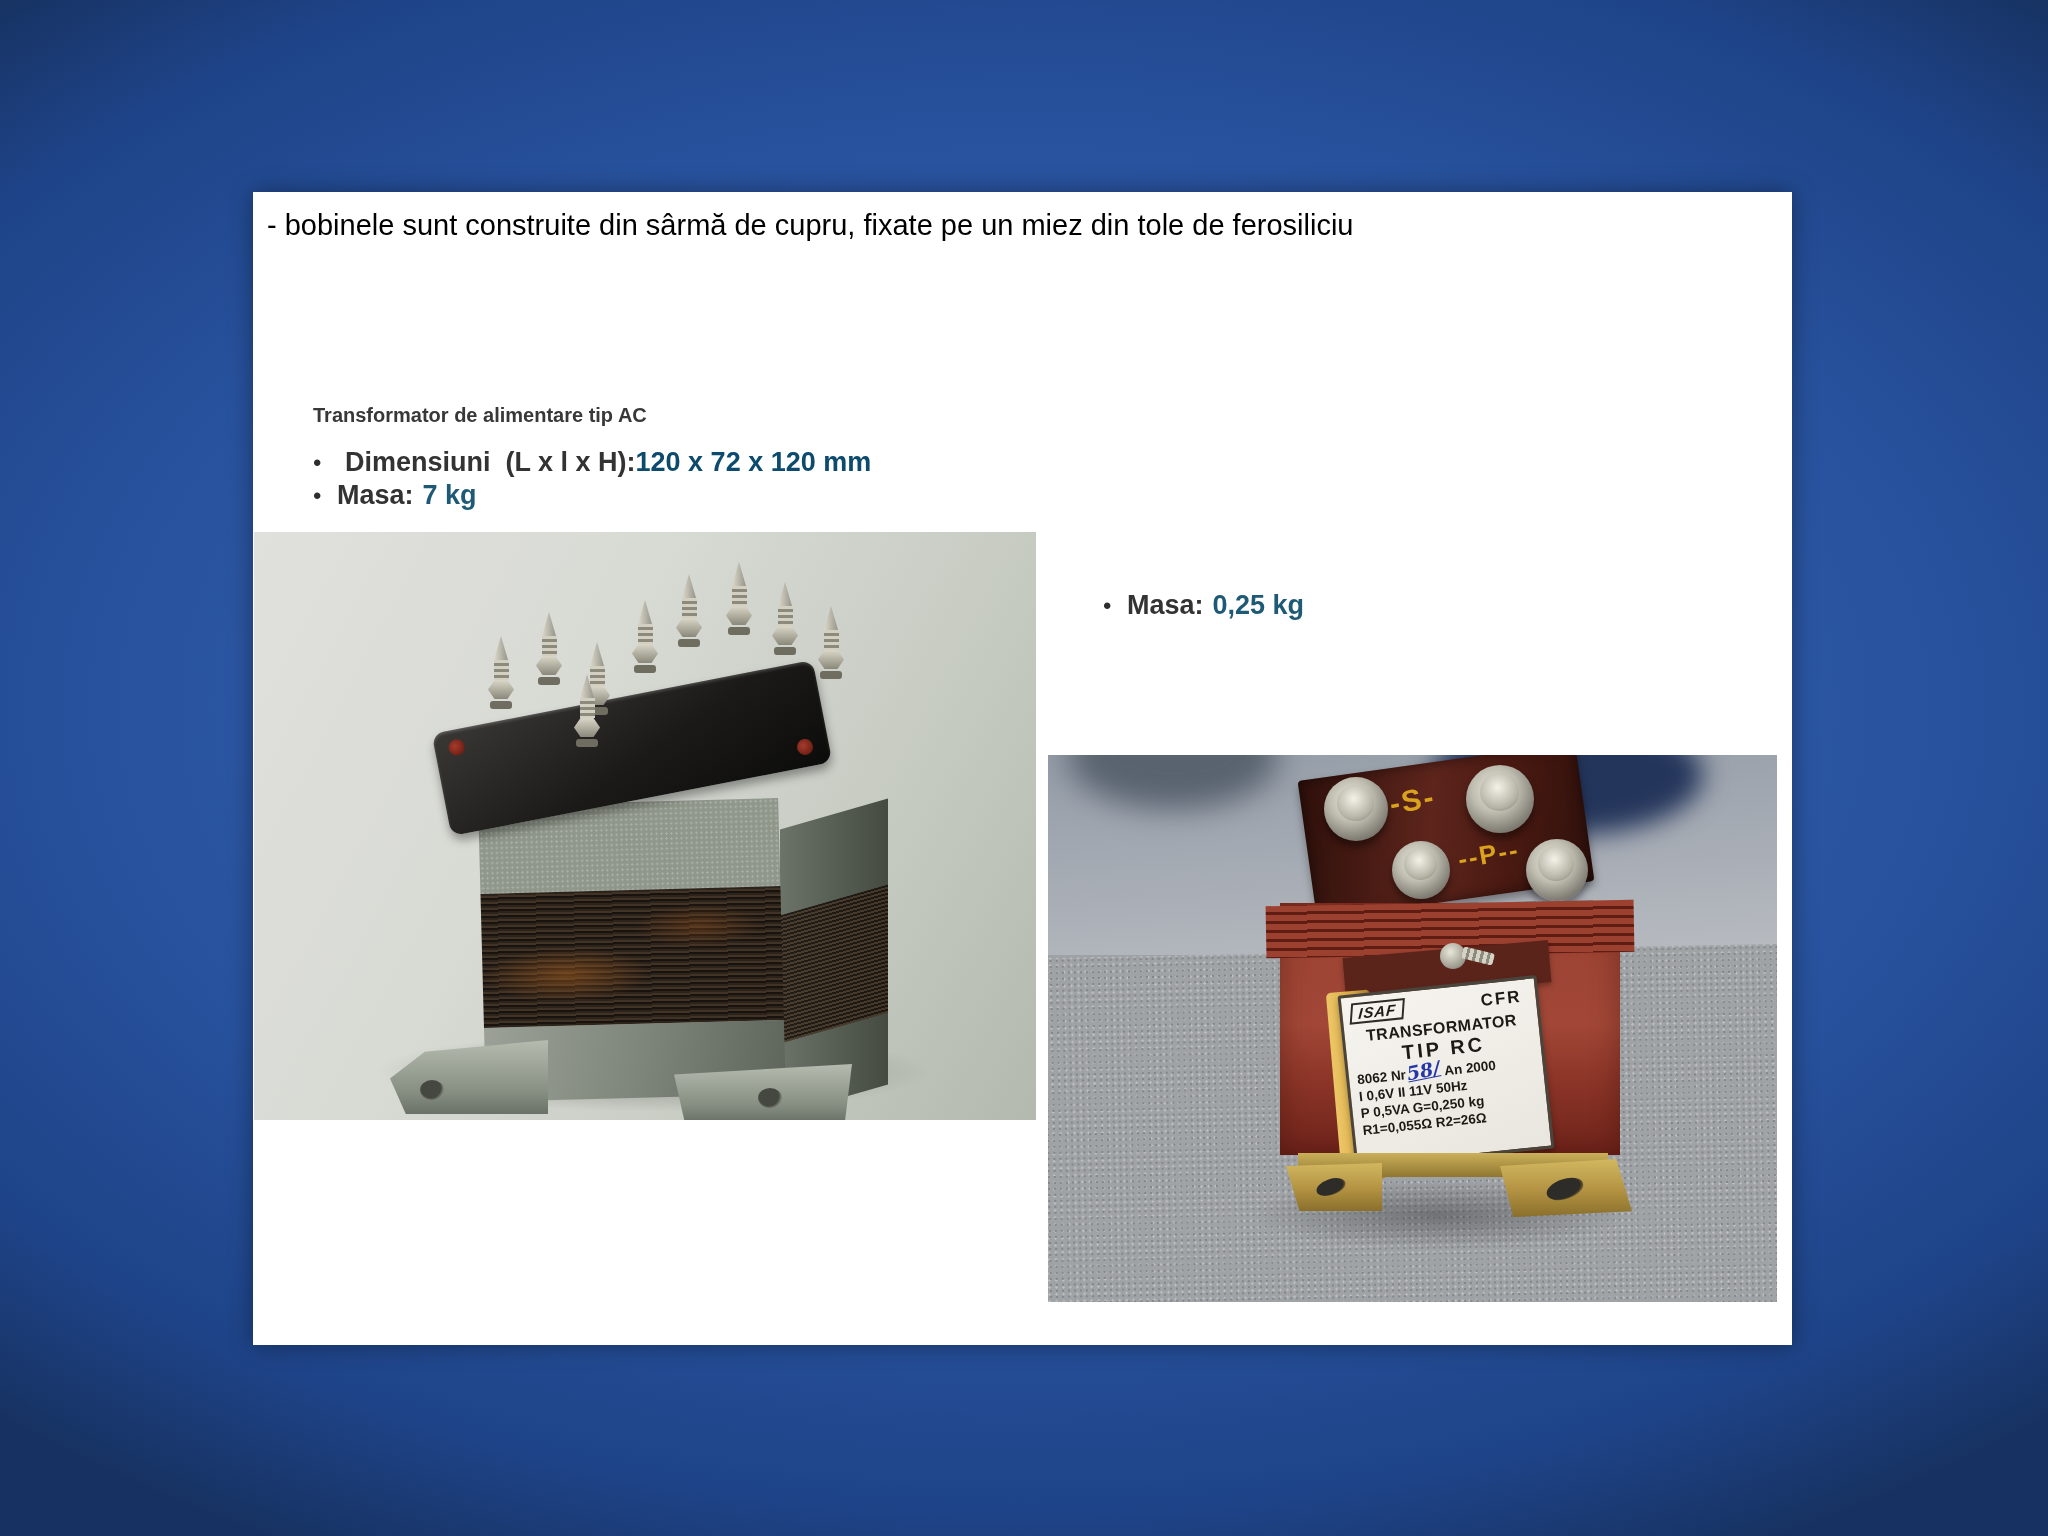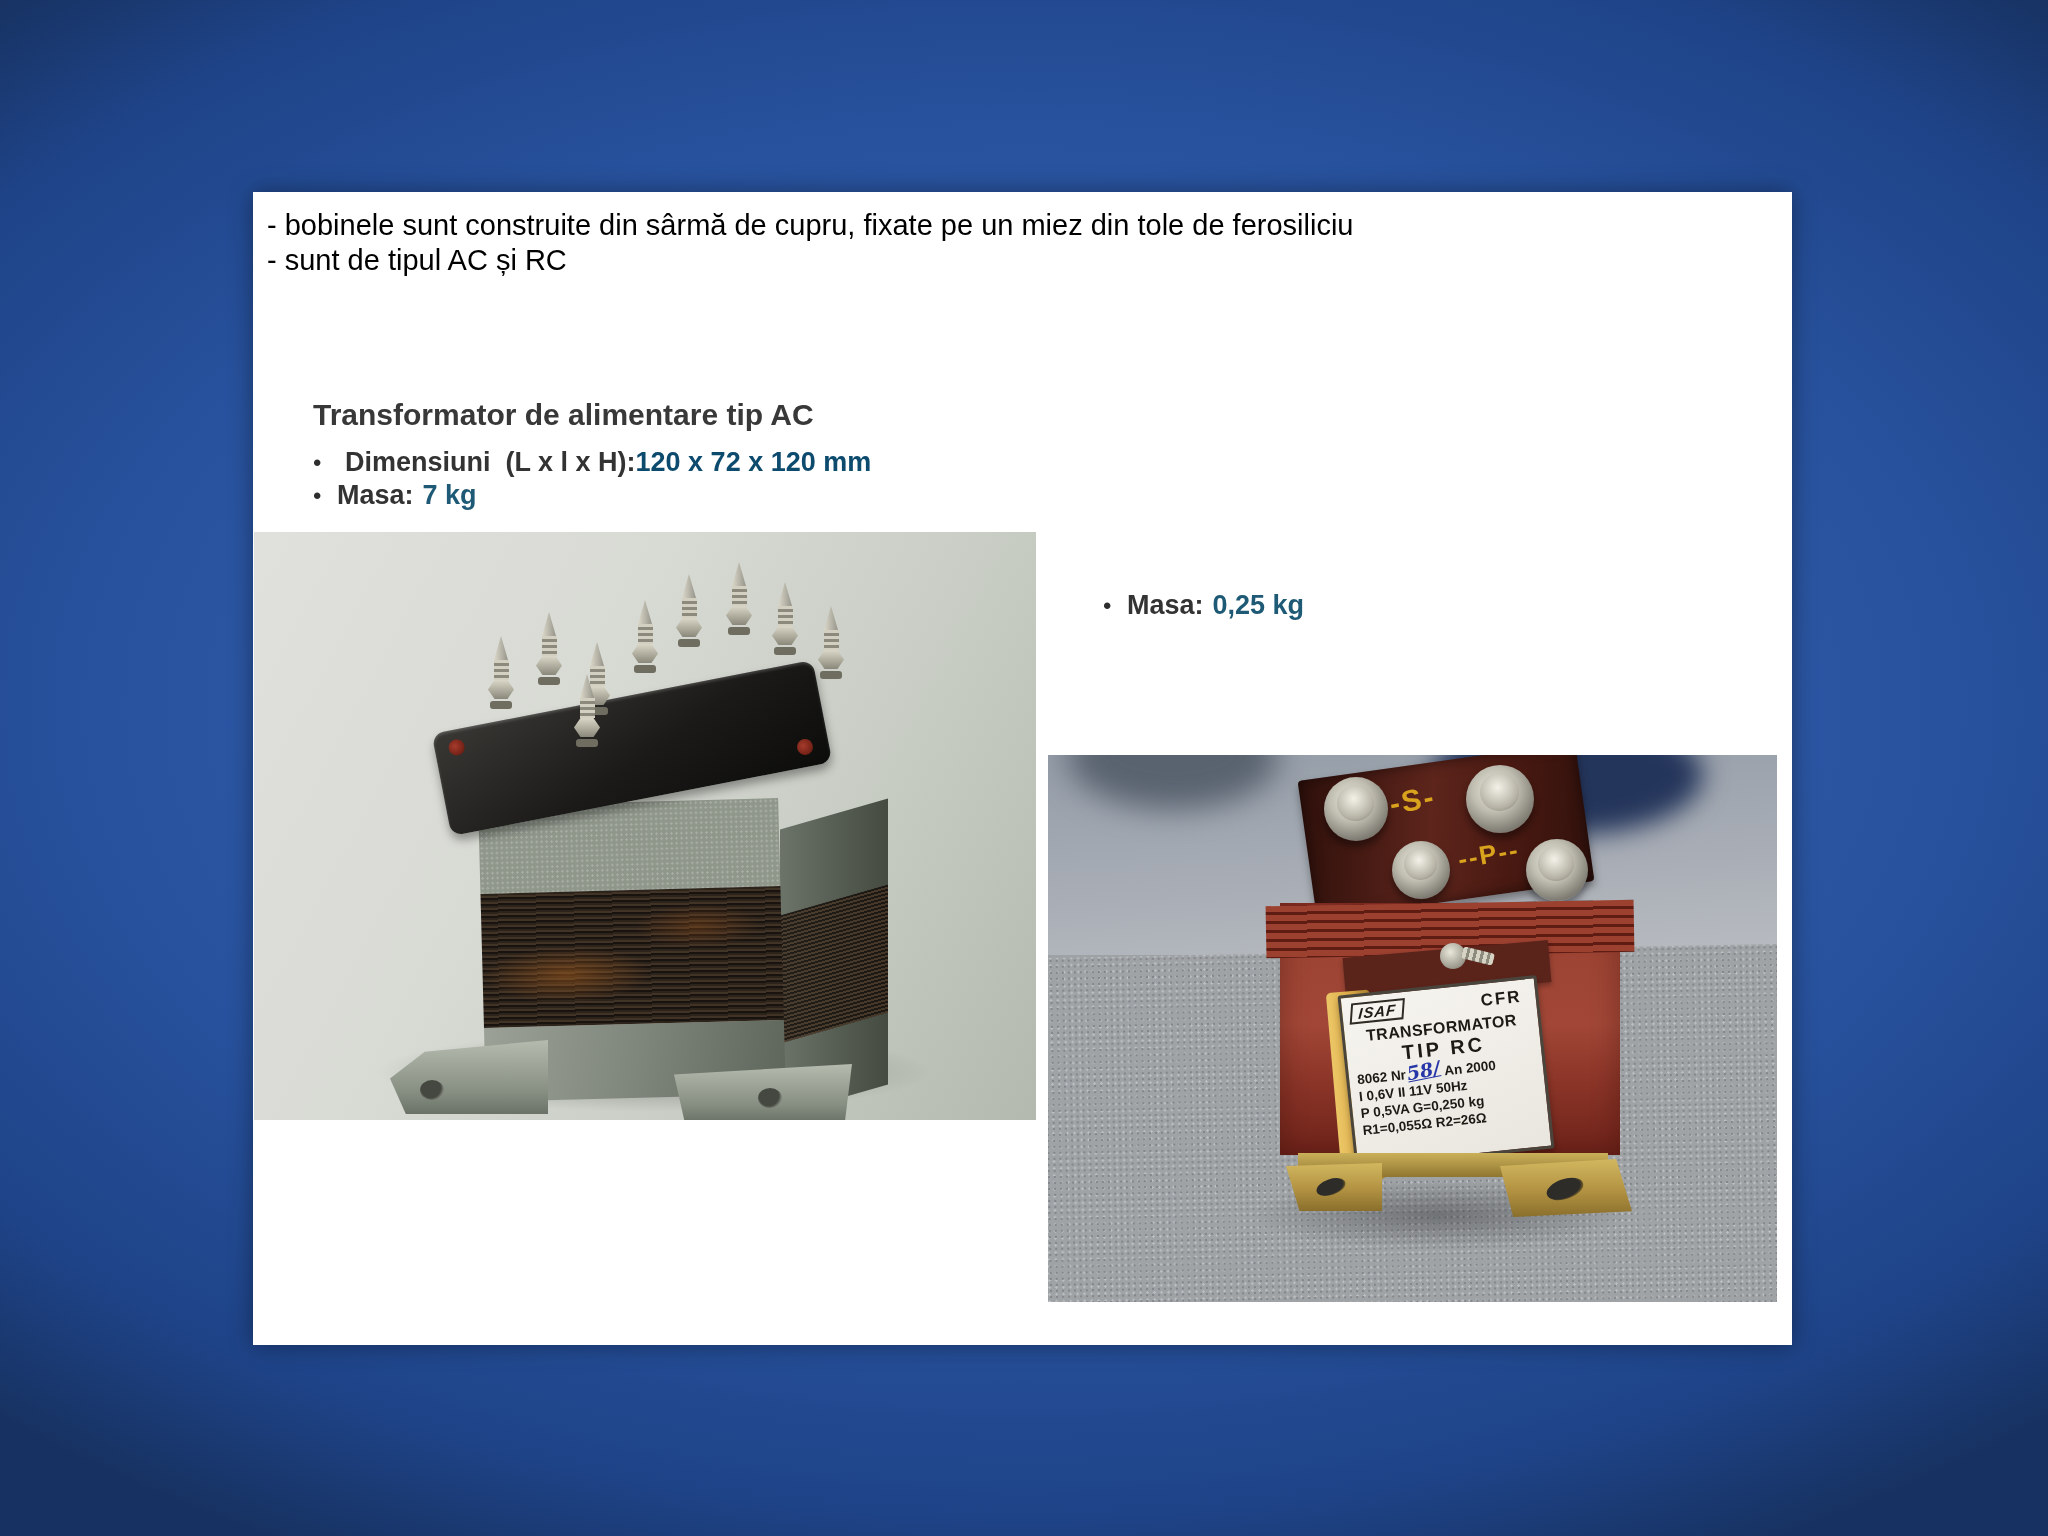--- a/index.html
+++ b/index.html
@@ -6,21 +6,21 @@
   .canvas{position:relative;width:2048px;height:1536px;overflow:hidden;
     font-family:"Liberation Sans",sans-serif;
     background:radial-gradient(ellipse 75% 62% at 50% 46%, #3a67b3 0%, #2f5aa8 38%, #27519c 62%, #1e4387 85%, #173262 100%);}
   .slide{position:absolute;left:253px;top:192px;width:1539px;height:1153px;background:#ffffff;
     box-shadow:0 0 22px rgba(0,0,0,.38);}
   
   .title-block{position:absolute;left:14px;top:16px;width:1500px;color:#000;}
   .title-block div{font-size:29px;line-height:35px;white-space:pre-wrap;}
   .title-line{font-weight:bold;}
   .section{position:absolute;}
-  .section h2{margin:0;font-size:30px;line-height:34px;font-weight:bold;color:#383838;white-space:pre-wrap;}
+  .section h2{margin:0;font-size:20px;line-height:34px;font-weight:bold;color:#383838;white-space:pre-wrap;}
   .bullets{margin-top:14px;}
   .bullet-line{display:flex;align-items:baseline;font-size:27px;line-height:32px;}
   .bullet-line::before{content:"•";width:24px;flex:0 0 24px;color:#2e2e2e;font-size:24px;}
   .blabel{font-weight:bold;color:#333333;white-space:pre-wrap;}
   .blabel.indent{padding-left:8px;}
   .bvalue{font-weight:bold;color:#0c4a6e;}
   .bvalue.gap{margin-left:9px;}
   .mass{color:#1e5a75;}
   .redcolon{font-weight:bold;color:#cc2200;}
   .sec-ac{left:60px;top:206px;}
@@ -130,21 +130,20 @@
   .rfoot-r .rhole{left:46px;top:20px;}
 </style>
 </head>
 <body>
 
 <div class="canvas">
   <div class="slide">
 
     <div class="title-block">
       <div>- bobinele sunt construite din sârmă de cupru, fixate pe un miez din tole de ferosiliciu</div>
-      <div>- sunt de tipul AC și RC</div>
     </div>
 
     <div class="section sec-ac">
       <h2>Transformator de alimentare tip AC</h2>
       <div class="bullets">
         <div class="bullet-line">
           <span class="blabel indent">Dimensiuni  (L x l x H):</span>
             <span class="bvalue">120 x 72 x 120 mm</span>
         </div>
         <div class="bullet-line">

